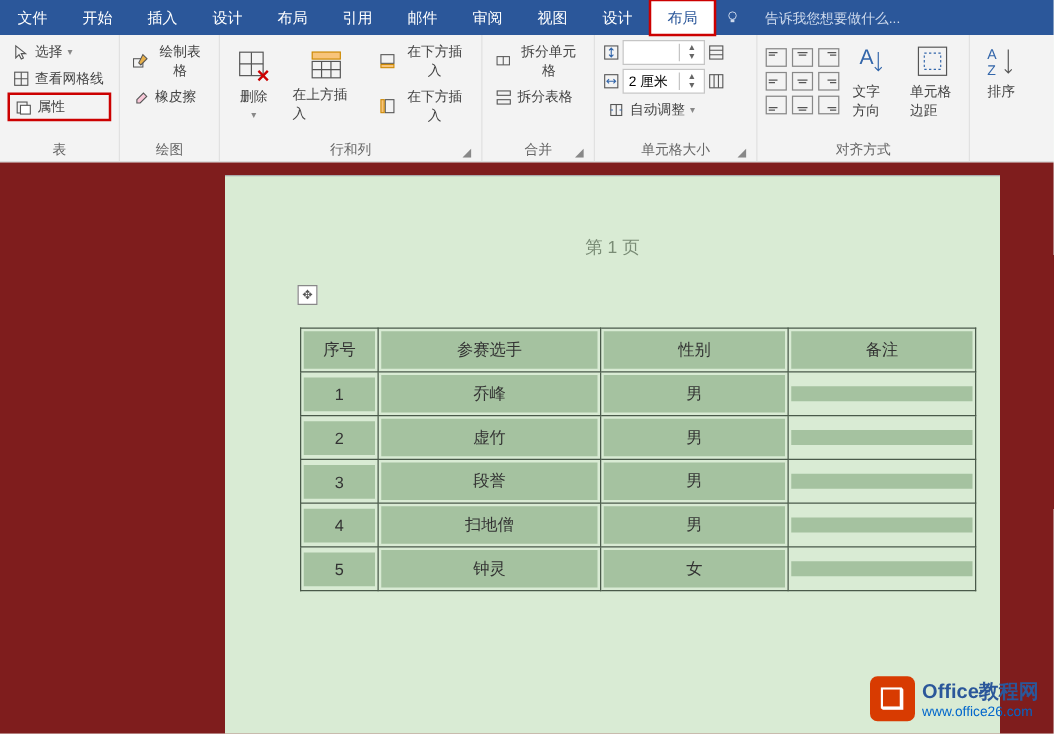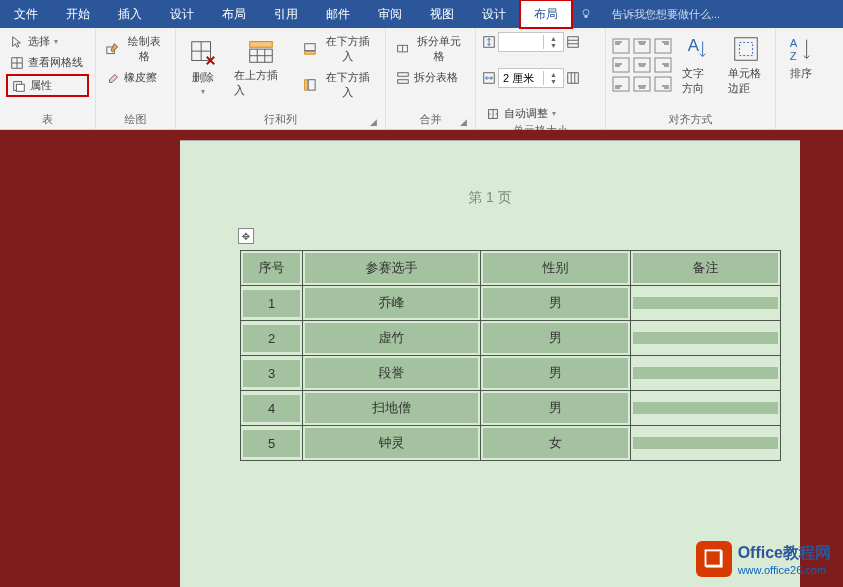--- a/index.html
+++ b/index.html
@@ -33,21 +33,21 @@
     .spinner { display: flex; align-items: center; border: 1px solid #c5c5c5; height: 20px; background: #fff; font-size: 11px; }
     .spinner span { padding: 0 4px; }
     .spinner .arrows { display: flex; flex-direction: column; font-size: 7px; line-height: 7px; border-left: 1px solid #c5c5c5; padding: 0 2px; color: #666; }
 
     
     .doc-area { position: absolute; top: 130px; left: 0; right: 0; bottom: 0; background: #7f1d1d; overflow: hidden; }
     .page { position: absolute; left: 180px; top: 10px; width: 620px; height: 550px; background: #d9ebd4; border: 1px solid #aaa; border-left: none; border-right: none; }
     .page-num { text-align: center; color: #7a8c76; font-size: 14px; padding: 48px 0 30px; }
     .table-anchor { position: absolute; left: 238px; top: 228px; width: 16px; height: 16px; border: 1px solid #888; background: #fff; display: flex; align-items: center; justify-content: center; font-size: 10px; color: #555; }
 
-    .doc-table { position: absolute; left: 240px; top: 250px; border-collapse: collapse; }
+    .doc-table { position: absolute; left: 240px; top: 262px; border-collapse: collapse; }
     .doc-table td { border: 1px solid #4a5a4a; padding: 0; }
     .cell-inner { background: #a5c2a0; margin: 2px; text-align: center; font-size: 13px; color: #333; padding: 6px 0; }
     .doc-table .c1 { width: 62px; }
     .doc-table .c2 { width: 178px; margin-top: 40px; }
     .doc-table .c3 { width: 150px; }
     .doc-table .c4 { width: 150px; }
 
     
     .watermark { position: absolute; right: 12px; bottom: 10px; display: flex; align-items: center; gap: 6px; }
     .wm-logo { width: 36px; height: 36px; background: #d83b01; border-radius: 6px; display: flex; align-items: center; justify-content: center; color: #fff; font-size: 22px; font-weight: bold; }
@@ -215,21 +215,21 @@
         <span>拆分表格</span>
       </div>
     </div>
     <div class="group-label">
       <span>合并</span>
       <span class="dlg-launcher">◢</span>
     </div>
   </div>
 
   <div class="ribbon-group" style="width:130px">
-    <div class="col" style="gap:16px">
+    <div class="col" style="gap:3px">
       <div class="row">
         <span class="icon">
             <svg width="14" height="14" viewBox="0 0 16 16">
               <rect x="2" y="2" width="12" height="12" fill="none" stroke="#555"></rect>
               <path d="M8 4 L8 12 M6 6 L8 4 L10 6 M6 10 L8 12 L10 10" stroke="#36a" fill="none"></path>
             </svg>
           </span>
         <div class="spinner" style="width:66px">
           <span></span>
           <div class="arrows" style="margin-left:auto">

